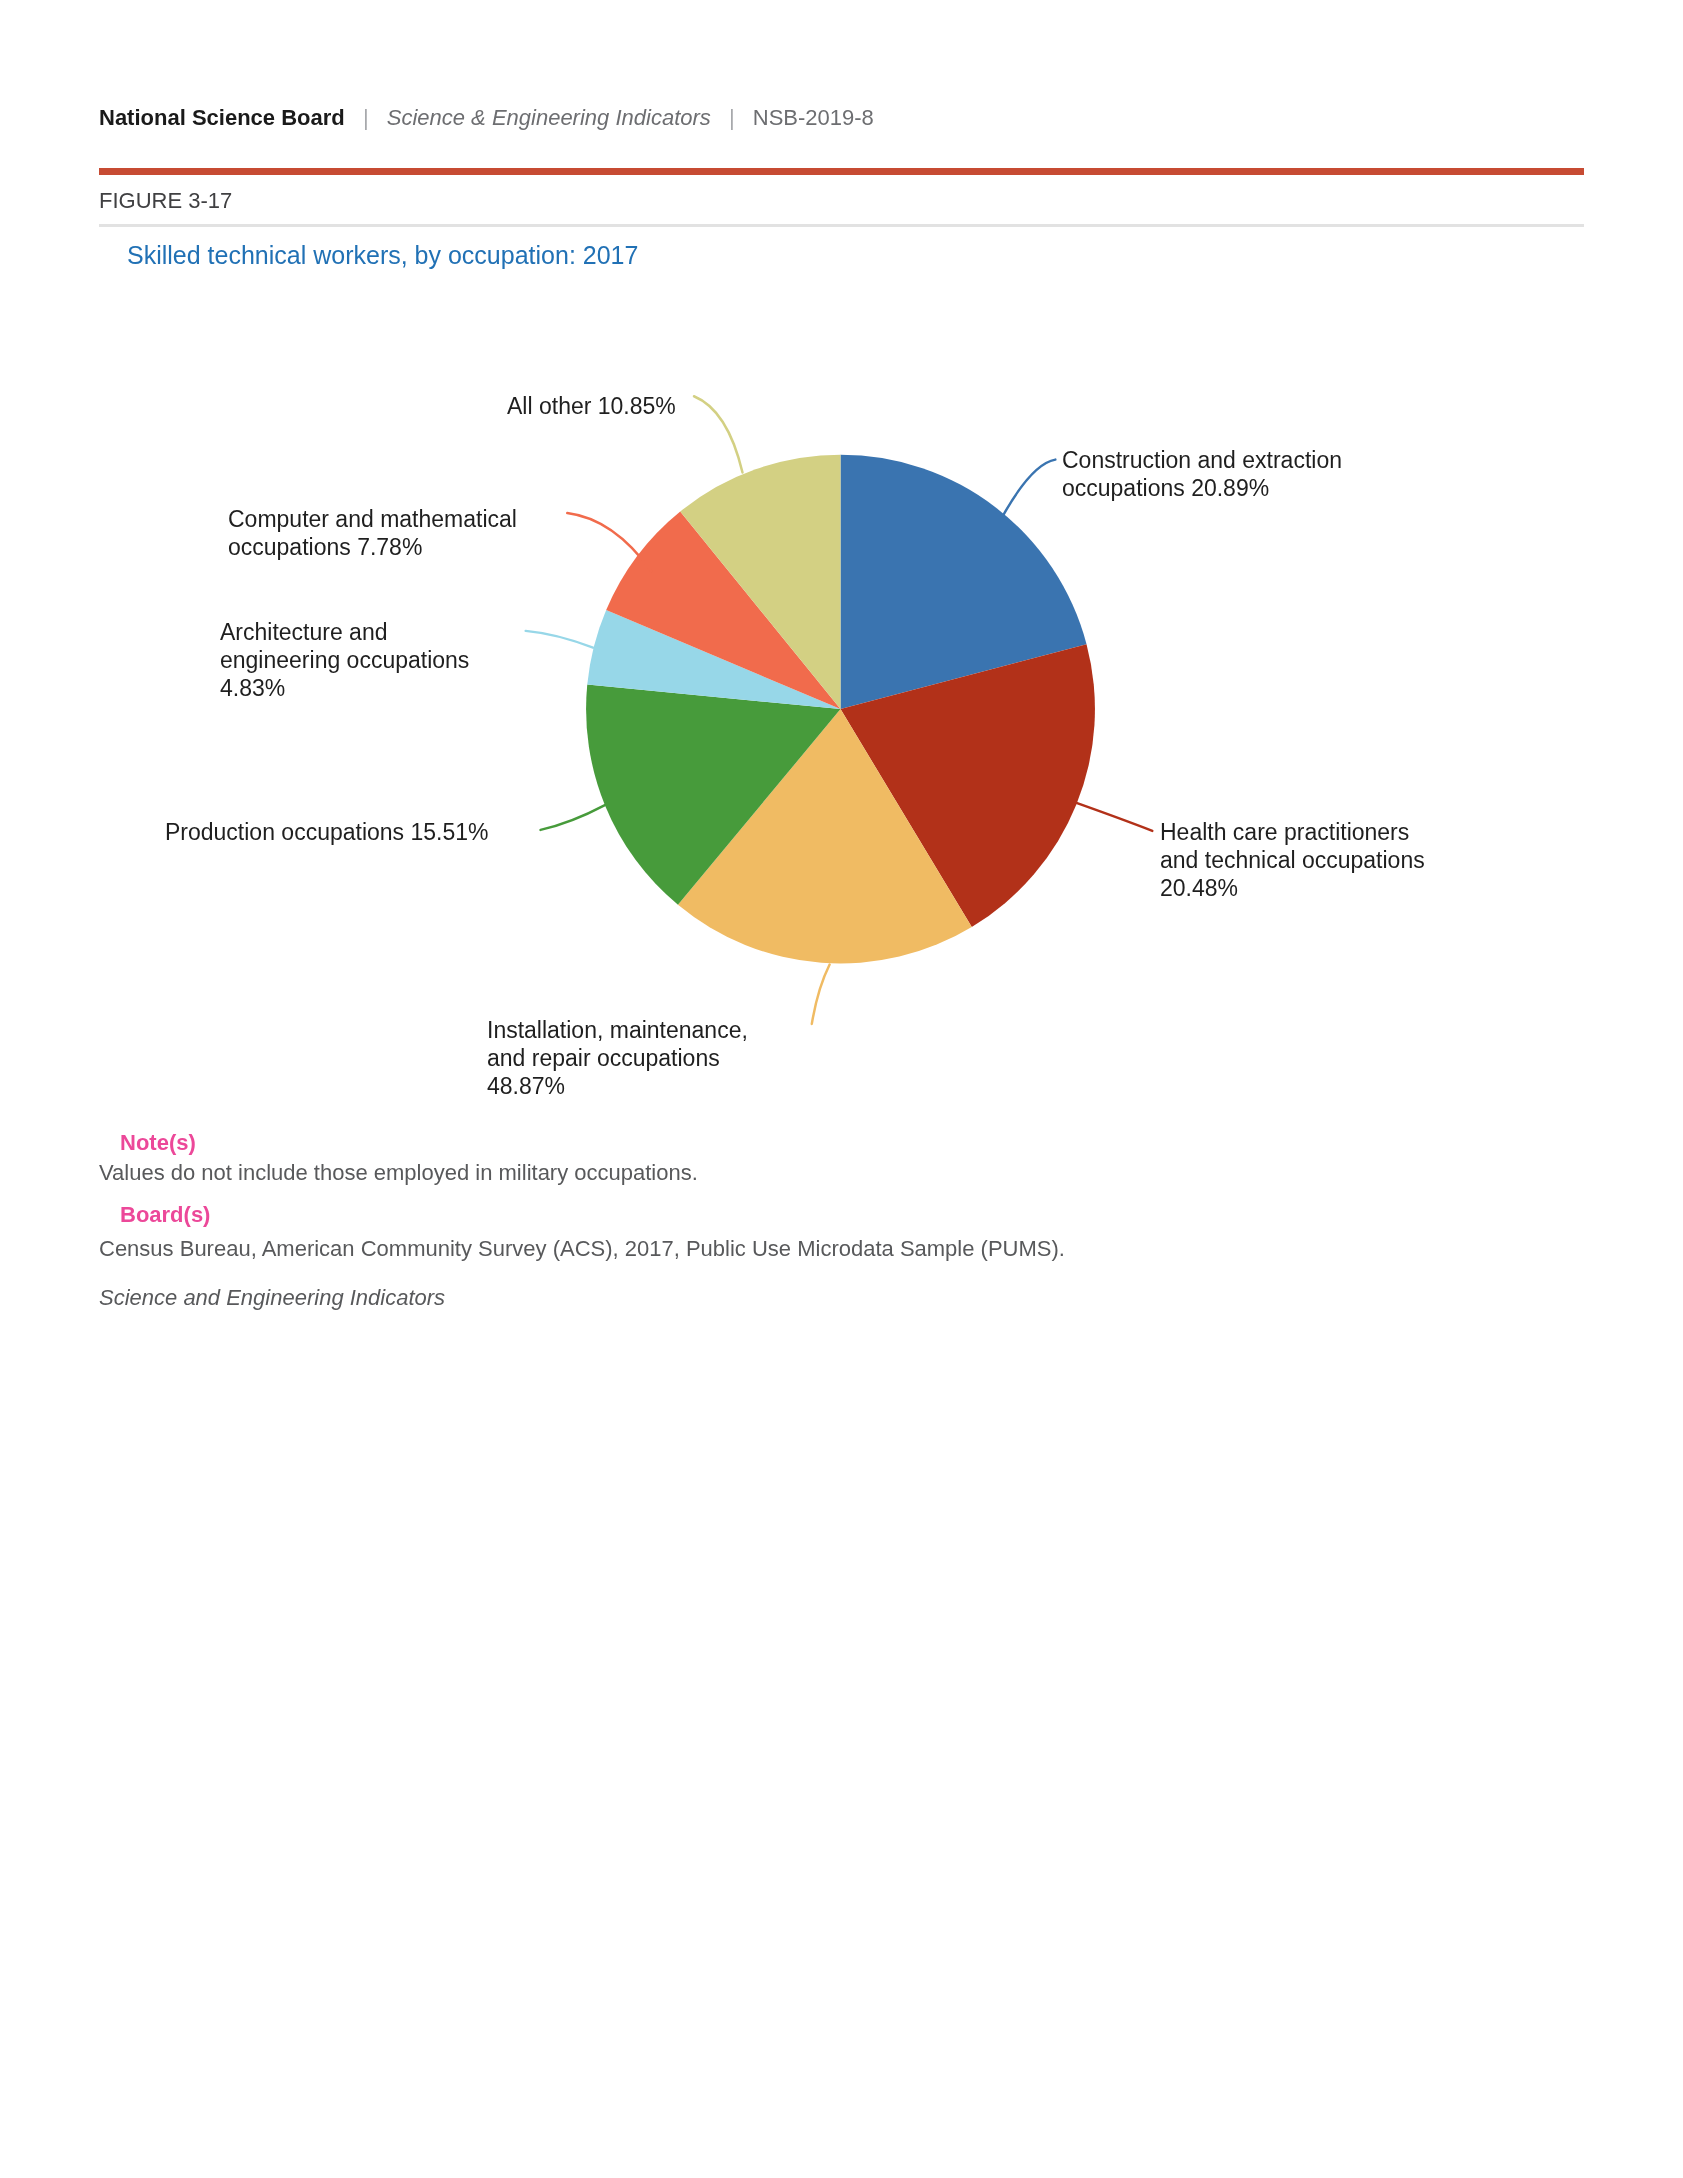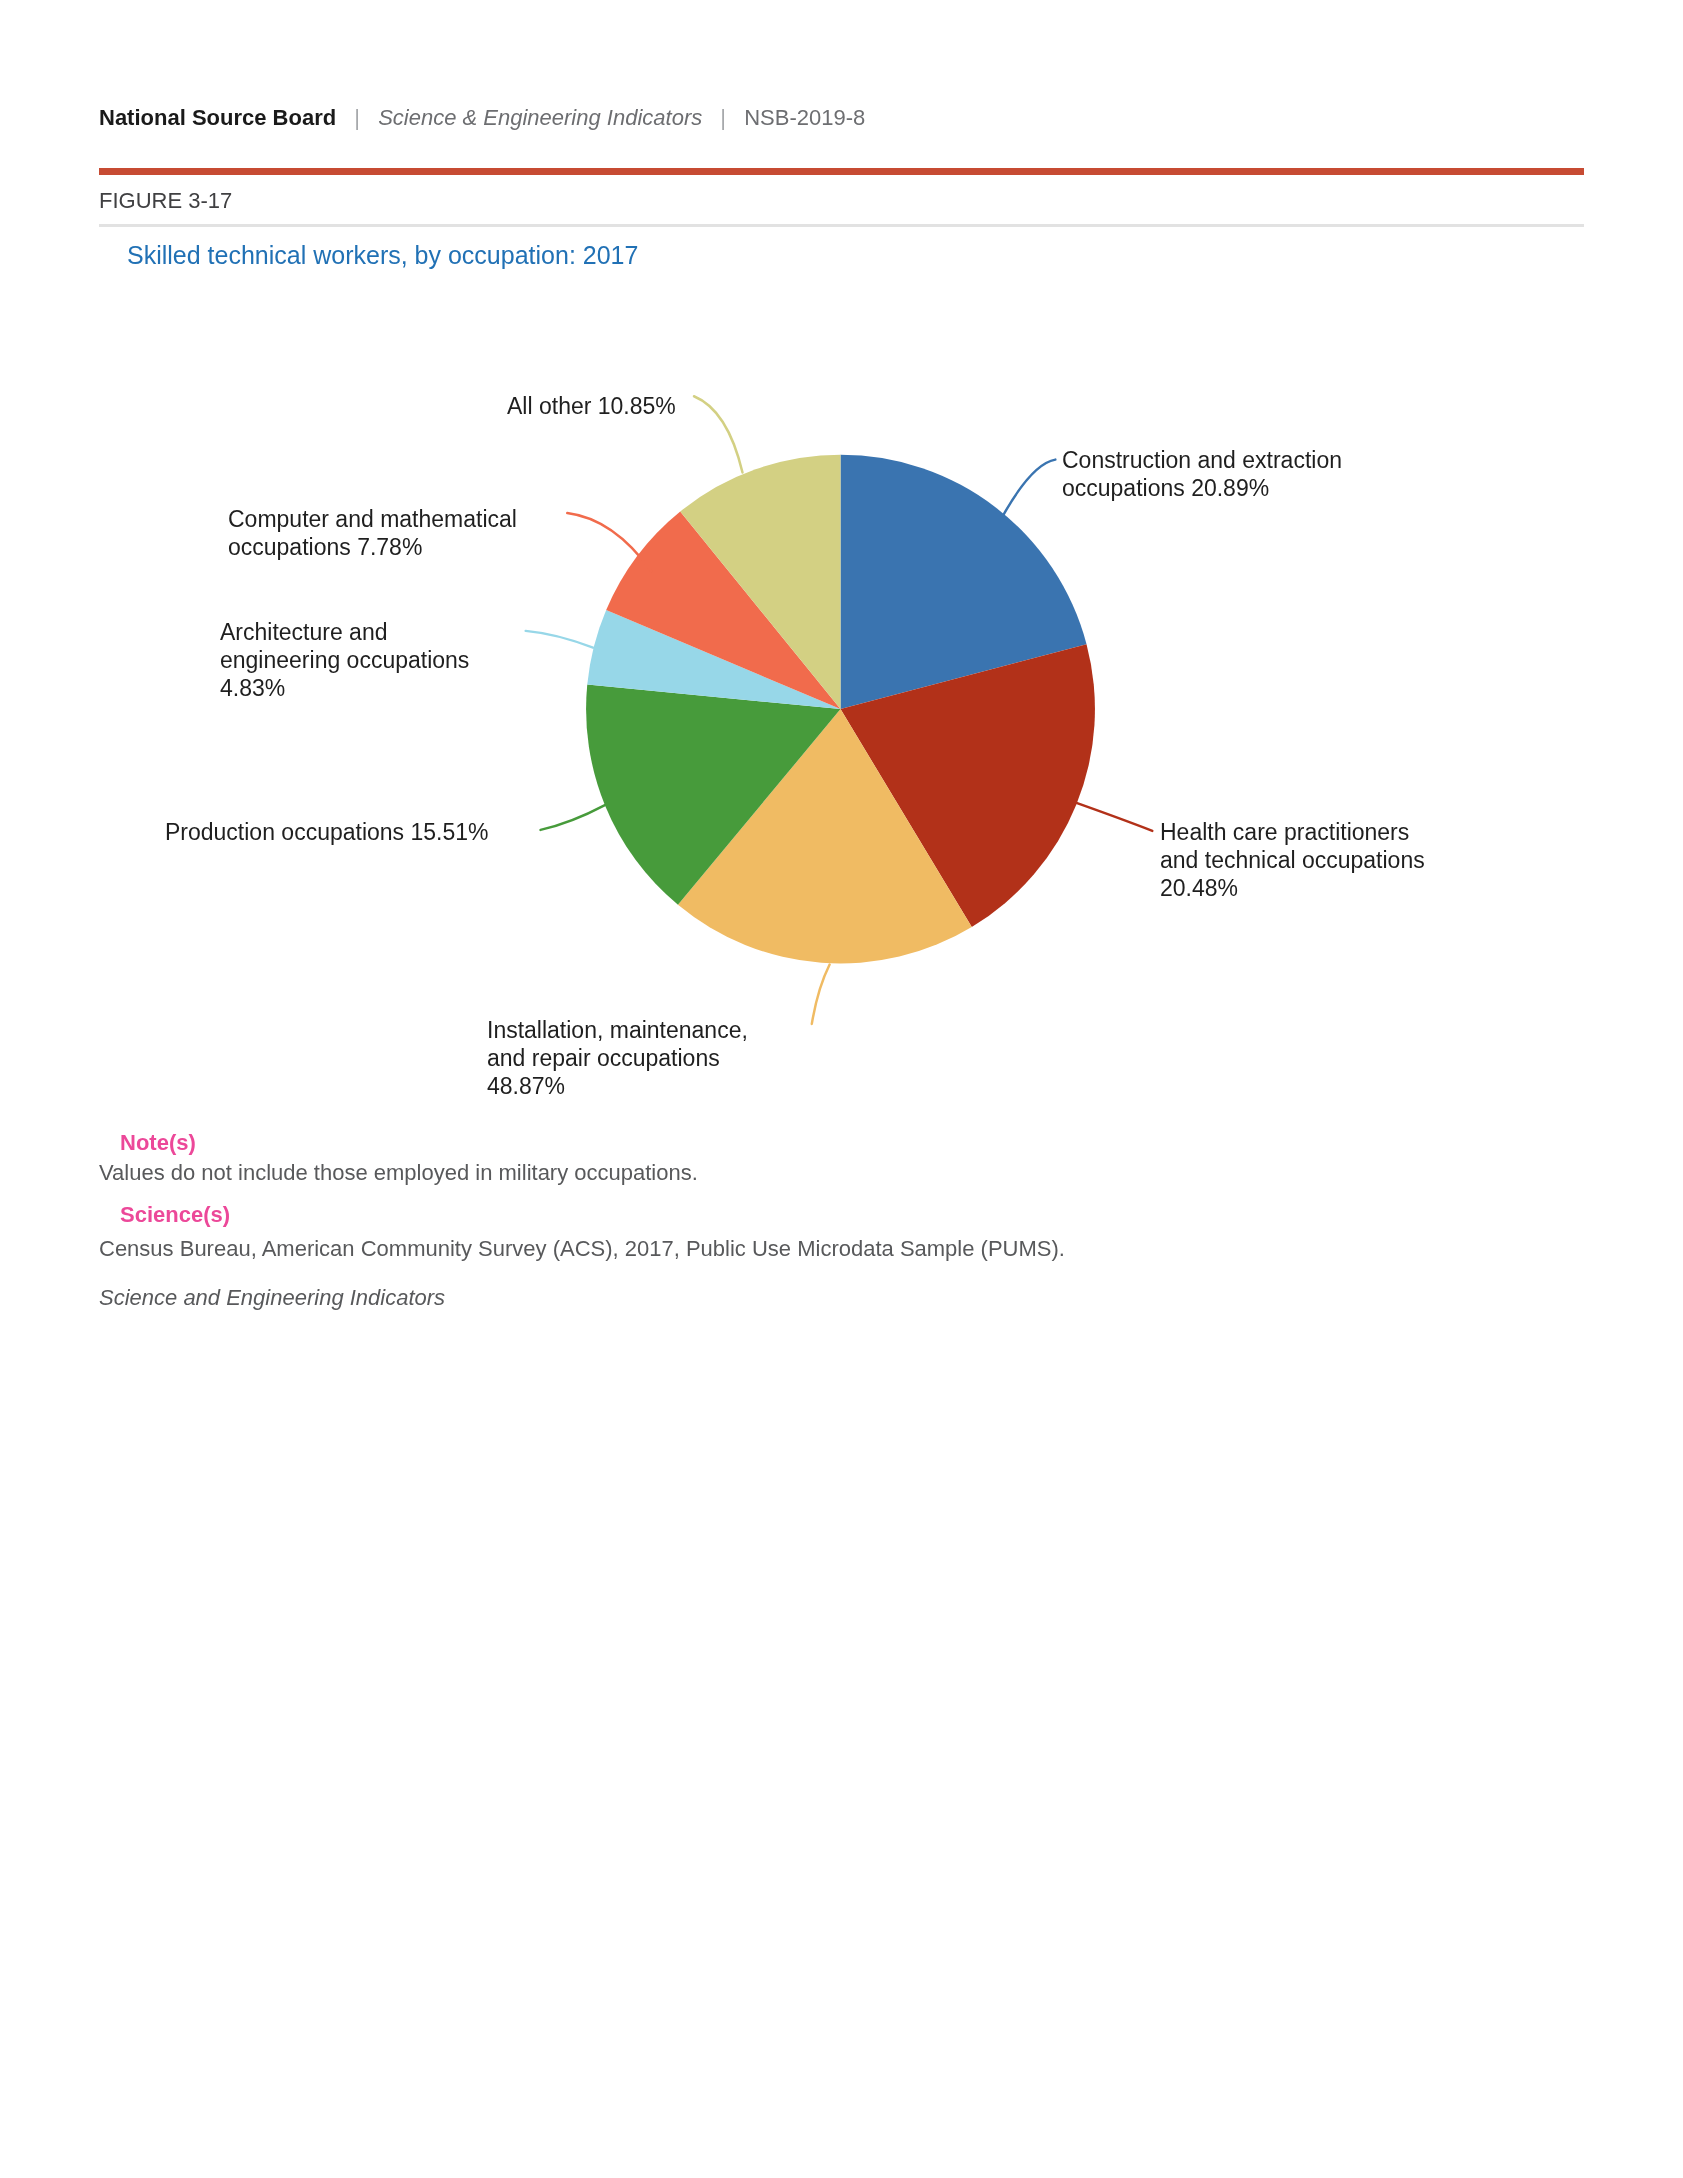--- a/index.html
+++ b/index.html
@@ -49,21 +49,21 @@
   .doc-footer {
     position:absolute; left:99px; top:1285px; font-size:22px; font-style:italic; color:#58595b;
   }
 </style>
 </head>
 <body>
 
 <div class="page">
 
   <div class="doc-header">
-    <span class="brand">National Source Board</span>
+    <span class="brand">National Science Board</span>
     <span class="sep">|</span>
     <span class="pub">Science &amp; Engineering Indicators</span>
     <span class="sep">|</span>
     <span class="repid">NSB-2019-8</span>
   </div>
 
   <div class="rule-accent" style="background: rgb(199, 75, 51);"></div>
   <div class="figure-label">FIGURE 3-17</div>
   <div class="rule-gray"></div>
   <div class="chart-title" style="color: rgb(33, 113, 181);">Skilled technical workers, by occupation: 2017</div>
@@ -96,18 +96,18 @@
   <div class="pie-label lbl-3">Production occupations 15.51%</div>
   <div class="pie-label lbl-4">Architecture and
 engineering occupations
 4.83%</div>
   <div class="pie-label lbl-5">Computer and mathematical
 occupations 7.78%</div>
   <div class="pie-label lbl-6">All other 10.85%</div>
 
   <div class="note-heading">Note(s)</div>
   <div class="note-body">Values do not include those employed in military occupations.</div>
-  <div class="source-heading">Science(s)</div>
+  <div class="source-heading">Board(s)</div>
   <div class="source-body">Census Bureau, American Community Survey (ACS), 2017, Public Use Microdata Sample (PUMS).</div>
   <div class="doc-footer">Science and Engineering Indicators</div>
 
 </div>
 
 
 </body></html>

